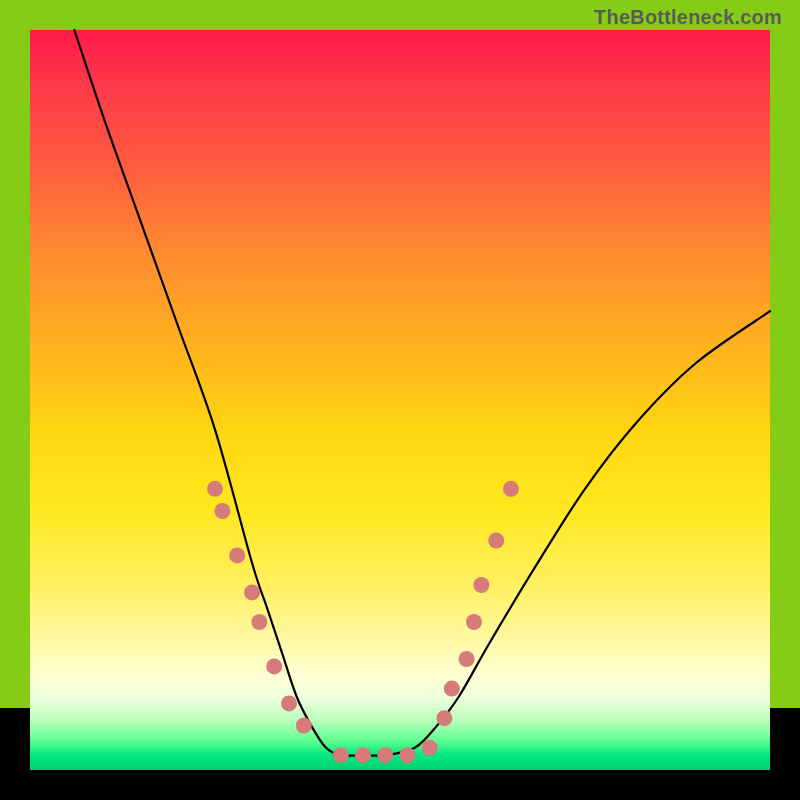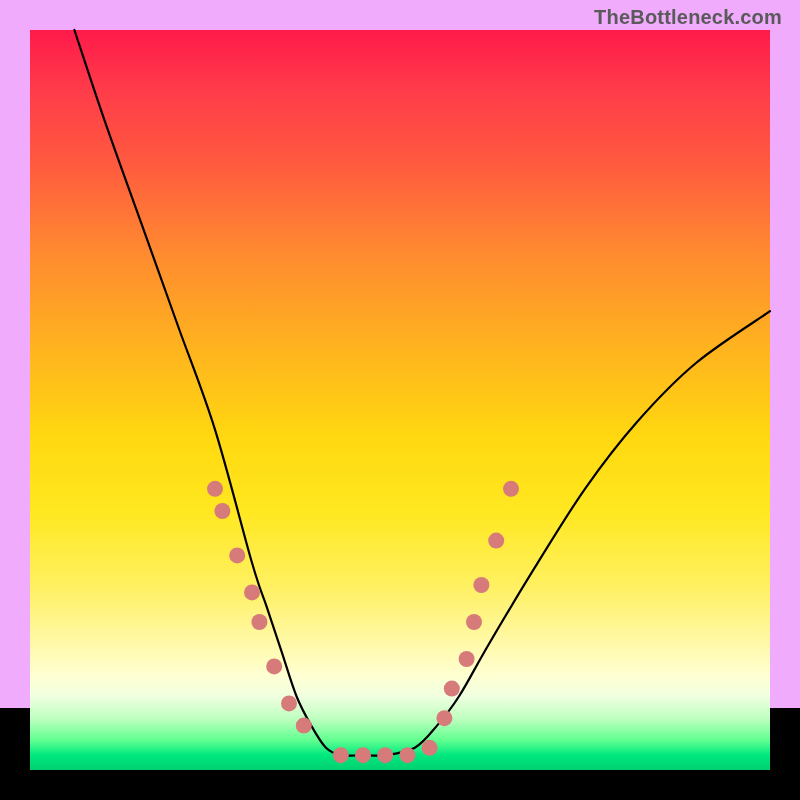--- a/index.html
+++ b/index.html
@@ -1,21 +1,21 @@
 <!DOCTYPE html>
 <html><head>
 <meta charset="utf-8">
 <style>
   * { margin: 0; padding: 0; box-sizing: border-box; }
   html, body { width: 800px; height: 800px; overflow: hidden; background: #000; }
   .frame {
     position: relative;
     width: 800px;
     height: 708px;
-    background: #f0abfc;
+    background: #84cc16;
   }
   .plot-area {
     position: absolute;
     left: 30px;
     top: 30px;
     width: 740px;
     height: 740px;
     background: linear-gradient(to bottom,
       #ff1a4a 0%,
       #ff3b4a 8%,

